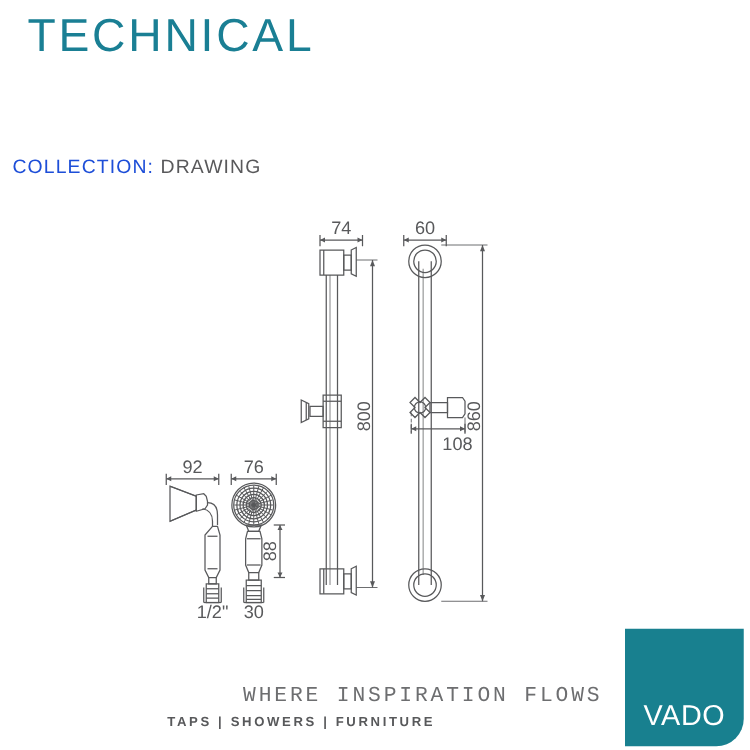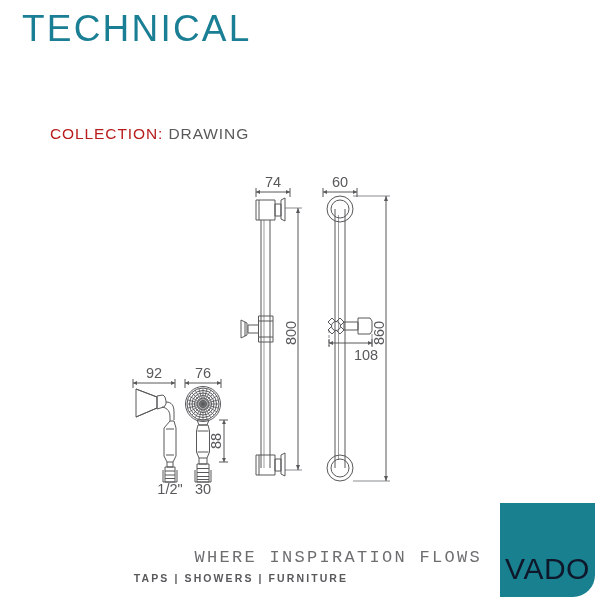--- a/index.html
+++ b/index.html
@@ -37,21 +37,21 @@
     left: 10px;
     top: 124px;
     width: 580px;
   }
   .meta-row {
     font-size: 15.5px;
     line-height: 19px;
     letter-spacing: 0.9px;
     white-space: nowrap;
   }
-  .meta-label { color: #b91c1c; margin-left: 40px; }
+  .meta-label { color: #1d4ed8; }
   .meta-value { color: #59595b; }
 
   
   #drawing {
     position: absolute;
     left: 0;
     top: 0;
     width: 600px;
     height: 600px;
     pointer-events: none;
@@ -89,22 +89,22 @@
     height: 94px;
     background: #18808f;
     border-bottom-right-radius: 22px;
   }
   #logo-text {
     position: absolute;
     left: 0;
     right: 0;
     bottom: 11px;
     text-align: center;
-    color: #0f172a;
-    font-size: 30px;
+    color: #ffffff;
+    font-size: 23px;
     letter-spacing: 0.5px;
     font-weight: 400;
     font-family: "Liberation Sans", "DejaVu Sans", sans-serif;
   }
 </style>
 </head>
 <body>
 
 <div id="header">
   <div class="title-line">TECHNICAL</div>

